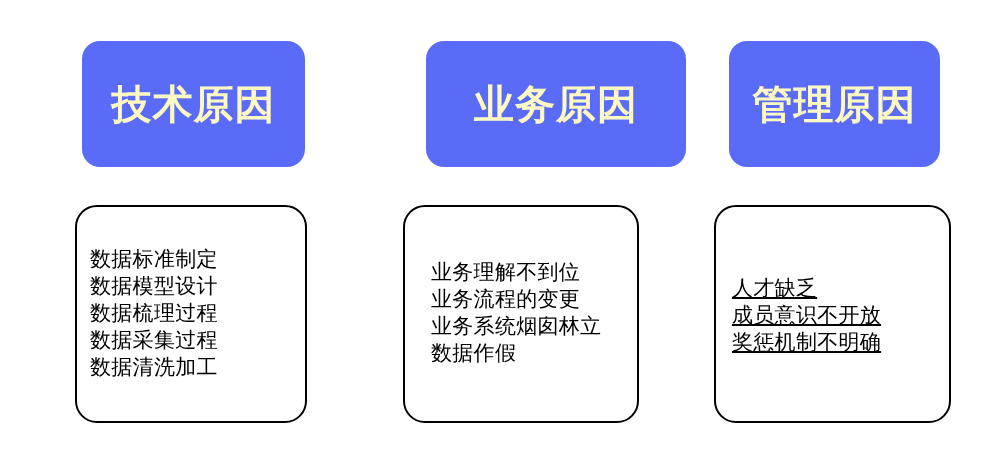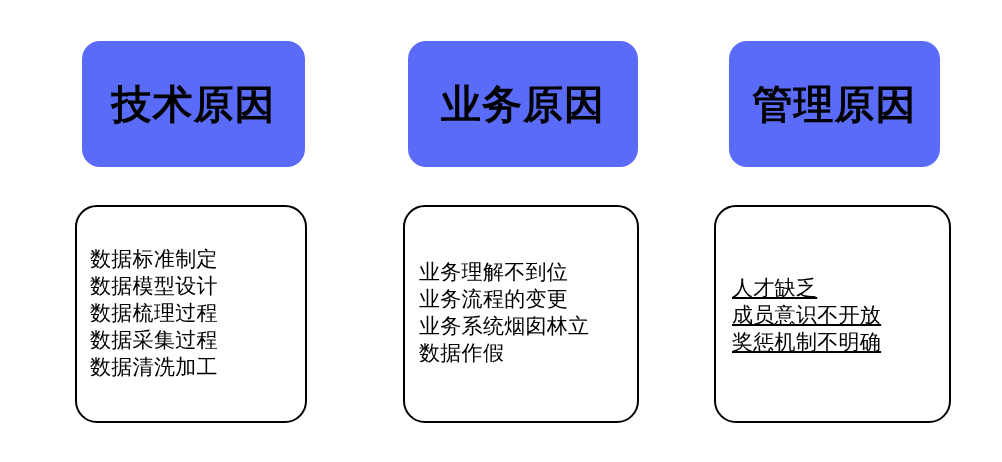--- a/index.html
+++ b/index.html
@@ -37,25 +37,25 @@
     top: 41px;
     height: 126px;
     border-radius: 18px;
     background: #5A6CF7;
     display: flex;
     align-items: center;
     justify-content: center;
     box-sizing: border-box;
   }
   .col-0 .header-card { left: 7px;  width: 223px; }
-  .col-1 .header-card { left: 5px;  width: 230px; }
+  .col-1 .header-card { left: 23px;  width: 260px; }
   .col-2 .header-card { left: 15px; width: 211px; text-align: center; }
 
   .header-title {
-    color: #000000;
+    color: #fef9c3;
     font-size: 40px;
     font-weight: bold;
     letter-spacing: 1px;
     line-height: 1;
     white-space: nowrap;
   }
 
   
   .list-card {
     position: absolute;
@@ -81,21 +81,21 @@
   .list-item {
     font-size: 21px;
     line-height: 27px;
     color: #000000;
     white-space: nowrap;
     letter-spacing: 0.3px;
   }
 
   
   .col-0 .list-items { padding-left: 13px; transform: translateY(-2px); }
-  .col-1 .list-items { padding-left: 14px; transform: translateY(-2px); }
+  .col-1 .list-items { padding-left: 26px; transform: translateY(-2px); }
   .col-2 .list-items { padding-left: 16px; transform: translateY(0px); text-decoration: underline; }
 </style>
 </head>
 <body>
 
 <div class="board">
 
   <div class="column col-0">
     <div class="header-card">
       <span class="header-title">技术原因</span>

